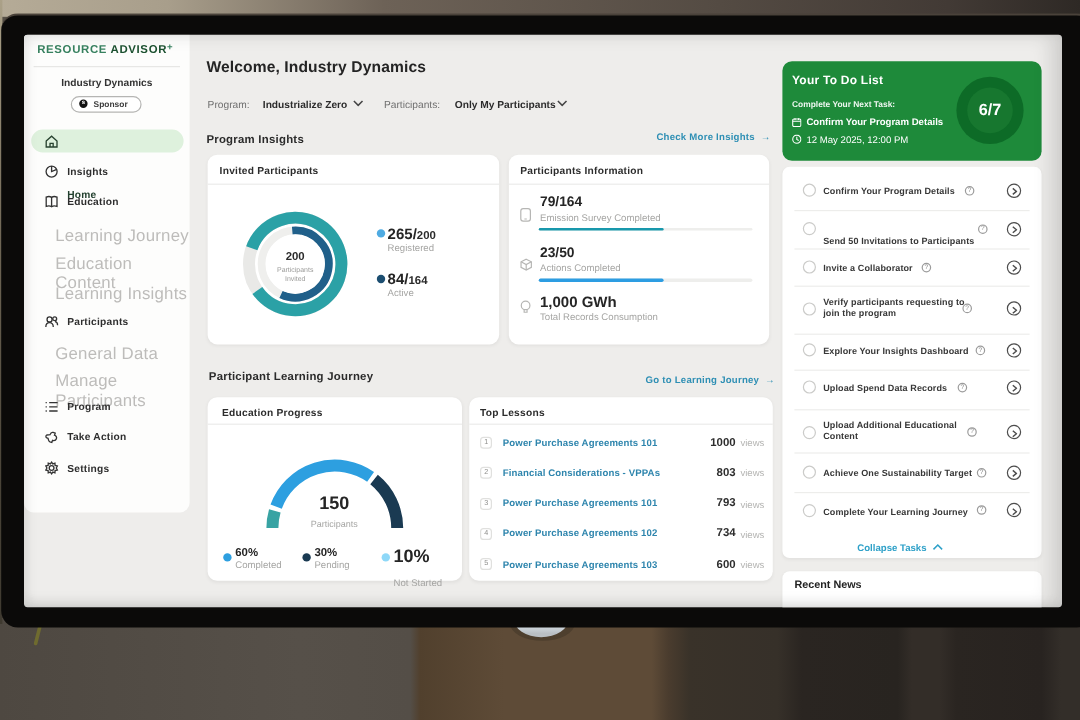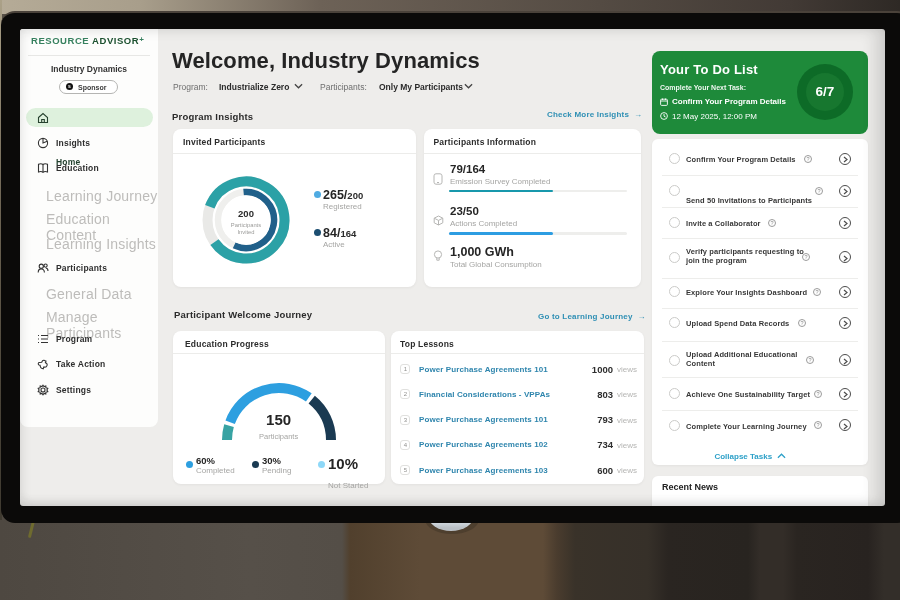--- a/index.html
+++ b/index.html
@@ -41,21 +41,21 @@
   #sponsor .dot { position:absolute; left:6px; top:2.2px; width:7px; height:7px; background:#111; border-radius:50%; color:#fff; font-size:5px; text-align:center; line-height:7.5px; font-weight:bold;}
   #sponsor .txt { position:absolute; left:18px; top:2.5px; font-size:7px; color:#3c3c3c; font-weight:bold; }
   .mi { position:absolute; left:0; width:138px; height:19px; }
   .mi .ic { position:absolute; left:17px; top:3.5px; width:12px; height:12px; }
   .mi .tx { position:absolute; left:36px; top:4.5px; font-size:8.5px; font-weight:bold; color:#2e2e2e; letter-spacing:0.2px; }
   .mi.sub .tx { left:26px; color:#bdbcba; font-weight:normal; font-size:14px; }
   #mi-home { background:#def1dd; border-radius:10px; left:6px; width:127px; }
   #mi-home .ic { left:11px; } #mi-home .tx { left:30px; color:#22402e;margin-top:44px; }
 
   
-  #h1 { position:absolute; left:152px; top:19px; font-size:22px; font-weight:bold; color:#242424; letter-spacing:0.1px; }
+  #h1 { position:absolute; left:152px; top:19px; font-size:13px; font-weight:bold; color:#242424; letter-spacing:0.1px; }
   .flbl { position:absolute; top:52.5px; font-size:8.5px; color:#6f6f6f; }
   .fval { position:absolute; top:52.5px; font-size:8.5px; font-weight:bold; color:#2b2b2b; }
   .chev { position:absolute; top:54px; width:9px; height:6px; }
   .sectitle { position:absolute; font-size:9.5px; font-weight:bold; color:#2b2b2b; letter-spacing:0.2px; }
   .seclink { position:absolute; font-size:8px; font-weight:bold; color:#2e8fb4; letter-spacing:0.2px; }
 
   
   .gray { color:#a5a5a3; }
   .bignum { font-weight:bold; color:#252525; }
   .tck { position:absolute; left:17px; width:11px; height:11px; border:1.5px solid #cbcbc9; border-radius:50%; }
@@ -209,24 +209,24 @@
       </svg>
     <div class="abs bignum" style="left:26.5px; top:76px; font-size:11.5px;">23/50</div>
     <div class="abs gray" style="left:26.5px; top:89.5px; font-size:8px;">Actions Completed</div>
     <div class="abs" style="left:25.5px; top:103px; width:178px; height:2.5px; background:#eeeeec; border-radius:2px;"></div>
     <div class="abs" style="left:25.5px; top:103px; width:104px; height:2.5px; background:#2d9de2; border-radius:2px;"></div>
     <svg style="position:absolute; left:9px; top:121px;" width="10" height="13" viewBox="0 0 10 13" fill="none" stroke="#b6b6b4" stroke-width="1">
         <circle cx="5" cy="4.5" r="3.6"></circle>
         <path d="M3.8 8 L3.8 10.2 H6.2 V8"></path>
       </svg>
     <div class="abs bignum" style="left:26.5px; top:116px; font-size:12.5px;">1,000 GWh</div>
-    <div class="abs gray" style="left:26.5px; top:131px; font-size:8px;">Total Global Consumption</div>
-  </div>
-
-  <div class="sectitle" style="left:154px; top:280px;">Participant Welcome Journey</div>
+    <div class="abs gray" style="left:26.5px; top:131px; font-size:8px;">Total Records Consumption</div>
+  </div>
+
+  <div class="sectitle" style="left:154px; top:280px;">Participant Learning Journey</div>
   <div class="seclink" style="left:518px; top:282.5px;">Go to Learning Journey&nbsp; →</div>
 
   <div class="card" style="left:153px; top:302px; width:212px; height:153px;">
     <div class="ctitle" style="left:12px;">Education Progress</div>
     <div class="csep" style="top:21.5px;"></div>
     <svg style="position:absolute; left:40.6px; top:43.6px;" width="130" height="66" viewBox="0 0 130 66" fill="none">
       <path d="M 13.00 65.00 A 52 52 0 0 1 15.01 50.67" stroke="#38a3a3" stroke-width="10"></path>
       <path d="M 16.14 47.21 A 52 52 0 0 1 94.83 22.40" stroke="#2d9fe0" stroke-width="10"></path>
       <path d="M 97.72 24.59 A 52 52 0 0 1 117.00 65.00" stroke="#1a3a52" stroke-width="10"></path>
     </svg>
@@ -262,21 +262,21 @@
     <div class="abs llink" style="top:109.4px;">Power Purchase Agreements 102</div>
     <div class="abs lnum" style="top:108.4px;">734</div>
     <div class="abs lviews" style="top:109.9px;">views</div>
     <div class="abs lchip" style="top:134.2px;">5</div>
     <div class="abs llink" style="top:134.7px;">Power Purchase Agreements 103</div>
     <div class="abs lnum" style="top:133.7px;">600</div>
     <div class="abs lviews" style="top:135.2px;">views</div>
   </div>
 
   <div class="abs" style="left:632px; top:22px; width:216px; height:83px; background:#1e8a3a; border-radius:8px;">
-    <div class="abs" style="left:8px; top:11px; font-size:13px; font-weight:bold; color:#fff; letter-spacing:0.2px;">Your To Do List</div>
+    <div class="abs" style="left:8px; top:11px; font-size:10px; font-weight:bold; color:#fff; letter-spacing:0.2px;">Your To Do List</div>
     <div class="abs" style="left:8px; top:32.5px; font-size:7px; color:rgba(255,255,255,0.93); font-weight:bold;">Complete Your Next Task:</div>
     <svg style="position:absolute; left:8px; top:46.5px;" width="8" height="8" viewBox="0 0 8 8" fill="none" stroke="#fff" stroke-width="0.9">
         <rect x="0.6" y="1.2" width="6.8" height="6.2" rx="1"></rect>
         <path d="M0.6 3 H7.4 M2.5 0.5 V2 M5.5 0.5 V2"></path>
       </svg>
     <div class="abs" style="left:20px; top:46px; font-size:8px; font-weight:bold; color:#fff;">Confirm Your Program Details</div>
     <svg style="position:absolute; left:8px; top:61px;" width="8" height="8" viewBox="0 0 8 8" fill="none" stroke="#fff" stroke-width="0.9">
         <circle cx="4" cy="4" r="3.4"></circle>
         <path d="M4 2 V4.2 L5.6 5"></path>
       </svg>

